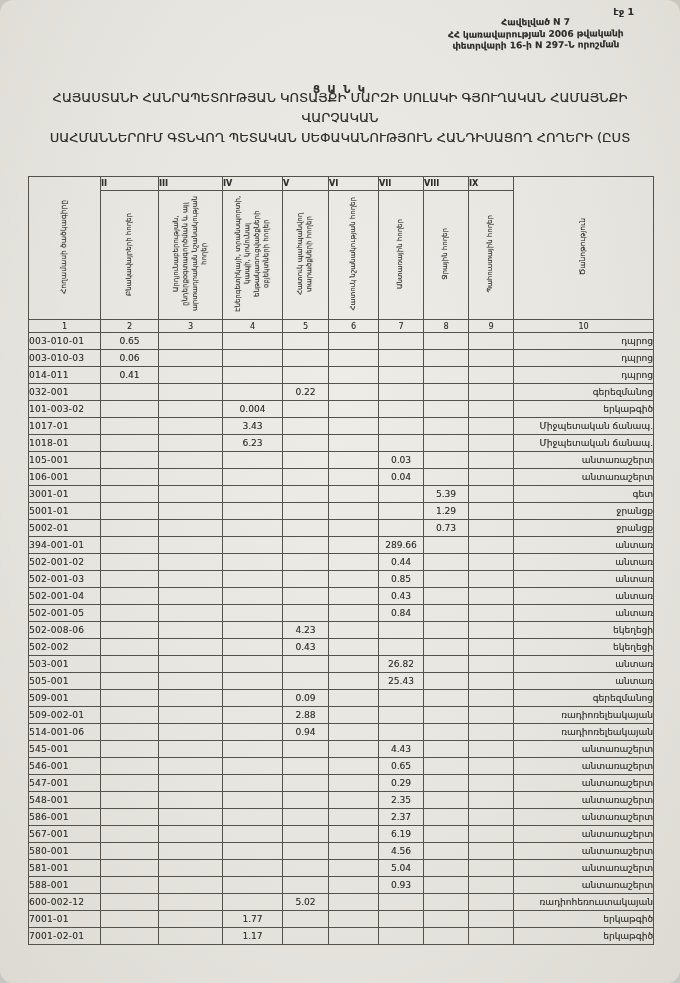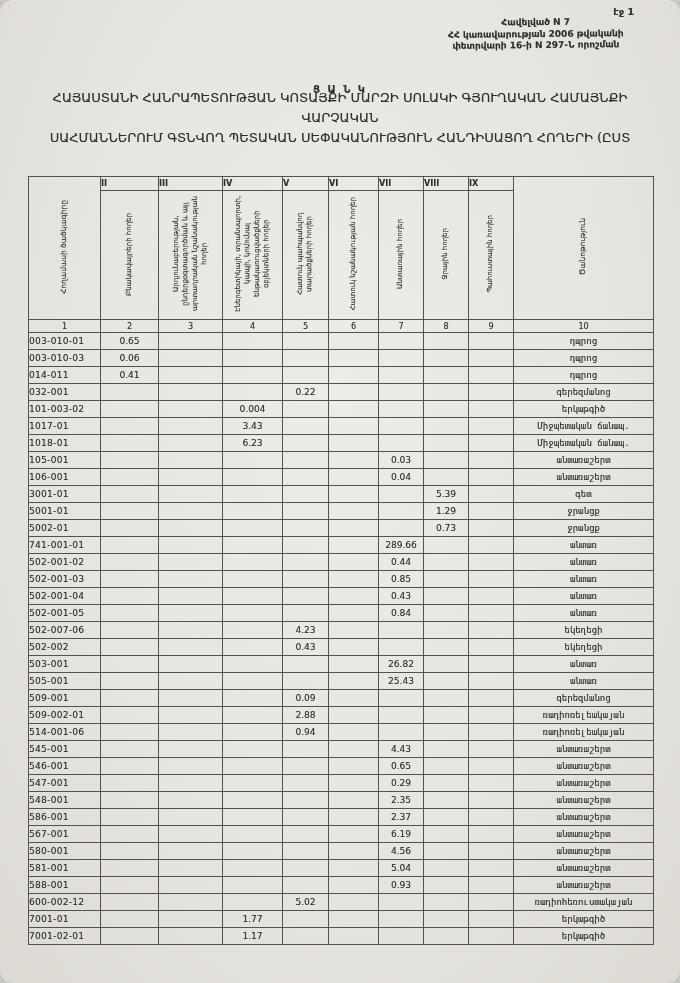--- a/index.html
+++ b/index.html
@@ -46,21 +46,21 @@
     display:inline-block;
     writing-mode:vertical-rl; transform:rotate(180deg);
     font-size:7px; line-height:1.35;
     max-height:122px; white-space:normal;
   }
   .vtext.big { font-size:7.5px; max-height:136px; }
   tr.numbers-row td { height:12px; text-align:center; font-size:8px; vertical-align:middle; }
   tbody td { height:16px; vertical-align:middle; }
   td.code-cell { text-align:left; padding-left:3px; font-size:9px; letter-spacing:0.3px;margin-left:36px; }
   td.val-cell  { text-align:center; font-size:9px; }
-  td.note-cell { text-align:center; padding-left:4px; font-size:9px;font-family:Liberation Mono, monospace; }
+  td.note-cell { text-align:right; padding-left:4px; font-size:9px; }
 </style>
 </head>
 <body>
 
 <div class="sheet">
 
   <div class="page-num">էջ 1</div>
 
   <div class="appendix">
     <div>Հավելված N 7</div>
@@ -267,21 +267,21 @@
           <td class="val-cell"></td>
           <td class="val-cell"></td>
           <td class="val-cell"></td>
           <td class="val-cell"></td>
           <td class="val-cell"></td>
           <td class="val-cell">0.73</td>
           <td class="val-cell"></td>
           <td class="note-cell">ջրանցք</td>
         </tr>
         <tr>
-          <td class="code-cell">741-001-01</td>
+          <td class="code-cell">394-001-01</td>
           <td class="val-cell"></td>
           <td class="val-cell"></td>
           <td class="val-cell"></td>
           <td class="val-cell"></td>
           <td class="val-cell"></td>
           <td class="val-cell">289.66</td>
           <td class="val-cell"></td>
           <td class="val-cell"></td>
           <td class="note-cell">անտառ</td>
         </tr>
@@ -327,21 +327,21 @@
           <td class="val-cell"></td>
           <td class="val-cell"></td>
           <td class="val-cell"></td>
           <td class="val-cell"></td>
           <td class="val-cell">0.84</td>
           <td class="val-cell"></td>
           <td class="val-cell"></td>
           <td class="note-cell">անտառ</td>
         </tr>
         <tr>
-          <td class="code-cell">502-007-06</td>
+          <td class="code-cell">502-008-06</td>
           <td class="val-cell"></td>
           <td class="val-cell"></td>
           <td class="val-cell"></td>
           <td class="val-cell">4.23</td>
           <td class="val-cell"></td>
           <td class="val-cell"></td>
           <td class="val-cell"></td>
           <td class="val-cell"></td>
           <td class="note-cell">եկեղեցի</td>
         </tr>

